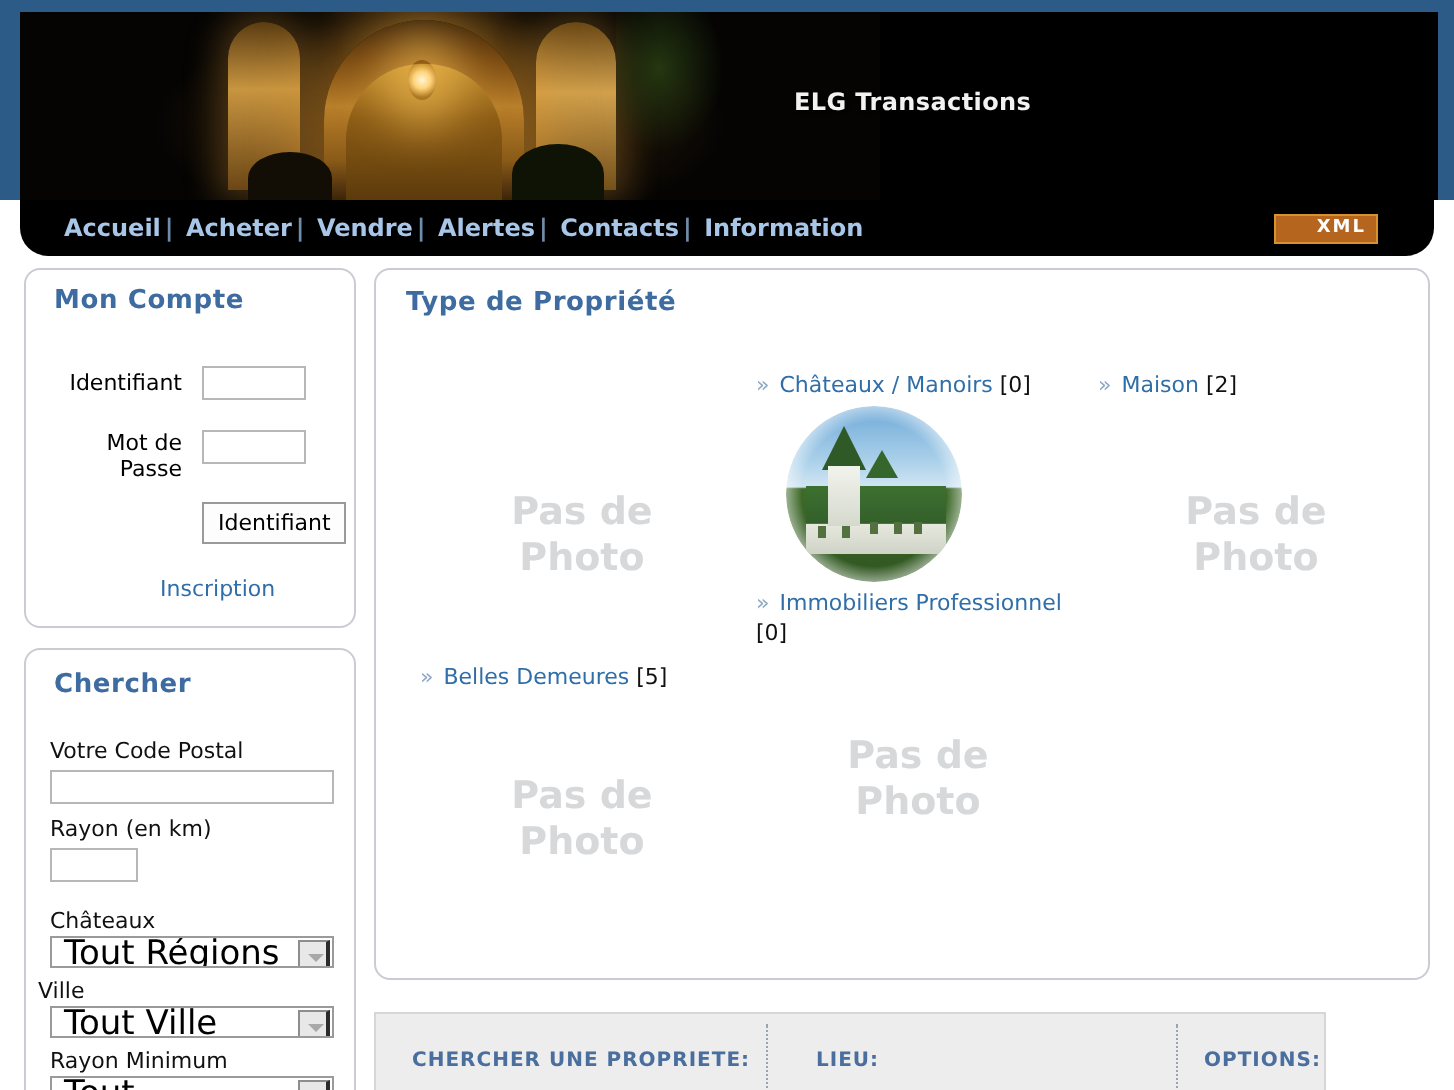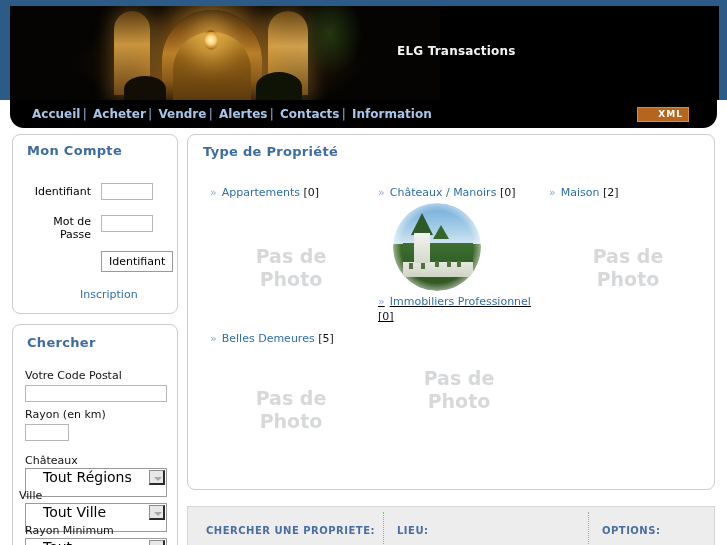--- a/index.html
+++ b/index.html
@@ -211,25 +211,25 @@
   #panel-search { left: 12px; top: 324px; width: 166px; height: 250px; overflow: hidden; }
   #panel-search .panel-title { position: absolute; left: 14px; top: 10px; }
   .fld-label {
     position: absolute;
     font-size: 11px;
     color: #111;
     line-height: 13px;
   }
   .sel {
     position: absolute;
-    height: 29px;
+    height: 16px;
     border: 1px solid #9a9a9a;
     background: #ffffff;
-    font-size: 14px;
-    padding-left: 17px;
+    font-size: 17px;
+    padding-left: 6px;
     line-height: 17px;
     color: #000;
     overflow: hidden;
     white-space: nowrap;
   }
   .sel-arrow {
     position: absolute;
     right: 1px; top: 1px;
     width: 16px; height: 15px;
     background: #e8e8e8;
@@ -318,21 +318,21 @@
   .th-win {
     position: absolute;
     width: 4px; height: 6px;
     background: #53703f;
   }
 
   
   #bottom-bar {
     position: absolute;
     left: 187px; top: 506px;
-    width: 528px; height: 39px;
+    width: 476px; height: 39px;
     background: #ededed;
     border: 1px solid #d6d6d6;
     border-bottom: none;
   }
   .bb-label {
     position: absolute;
     top: 18px;
     color: #4a6e9e;
     font-size: 10px;
     font-weight: bold;
@@ -419,24 +419,20 @@
     <div class="fld-label" style="left:12px; top:199px;">Rayon Minimum</div>
     <div class="sel" style="left:12px; top:213px; width:142px;">
       <span>Tout</span>
       <span class="sel-arrow"></span>
     </div>
   </div>
 
   <div class="panel" id="panel-types">
     <div class="panel-title">Type de Propriété</div>
 
-    <div class="type-item" style="left:22px; top:50px;">
-      <span class="chev">»</span><a href="#">Appartements</a>
-      <span class="cnt">[0]</span>
-    </div>
 
     <div class="type-item" style="left:190px; top:50px;">
       <span class="chev">»</span><a href="#">Châteaux / Manoirs</a>
       <span class="cnt">[0]</span>
     </div>
 
     <div class="type-item" style="left:361px; top:50px;">
       <span class="chev">»</span><a href="#">Maison</a>
       <span class="cnt">[2]</span>
     </div>
@@ -444,21 +440,21 @@
     <div class="nophoto" style="left:48px; top:110px;">
       <span>Pas de</span><br>
       <span>Photo</span>
     </div>
 
     <div class="nophoto" style="left:385px; top:110px;">
       <span>Pas de</span><br>
       <span>Photo</span>
     </div>
 
-    <div class="type-item wrap" style="left:190px; top:159px;text-decoration:underline;">
+    <div class="type-item wrap" style="left:190px; top:159px;">
       <span class="chev">»</span><a href="#">Immobiliers Professionnel</a>
       <span class="cnt">[0]</span>
     </div>
 
     <div class="type-item" style="left:22px; top:196px;">
       <span class="chev">»</span><a href="#">Belles Demeures</a>
       <span class="cnt">[5]</span>
     </div>
 
     <div class="nophoto" style="left:48px; top:252px;">
@@ -482,18 +478,18 @@
       <div class="th-win" style="left:28px; top:60px;"></div>
       <div class="th-win" style="left:42px; top:58px;"></div>
       <div class="th-win" style="left:54px; top:58px;"></div>
       <div class="th-win" style="left:64px; top:58px;"></div>
     </div>
   </div>
 
   <div id="bottom-bar">
     <div class="bb-label" style="left:18px;">CHERCHER UNE PROPRIETE:</div>
     <div class="bb-div" style="left:195px;"></div>
-    <div class="bb-label" style="left:209px;">LIEU:</div>
+    <div class="bb-label" style="left:220px;">LIEU:</div>
     <div class="bb-div" style="left:400px;"></div>
     <div class="bb-label" style="left:414px;">OPTIONS:</div>
   </div>
 
 </div>
 
 </body></html>

